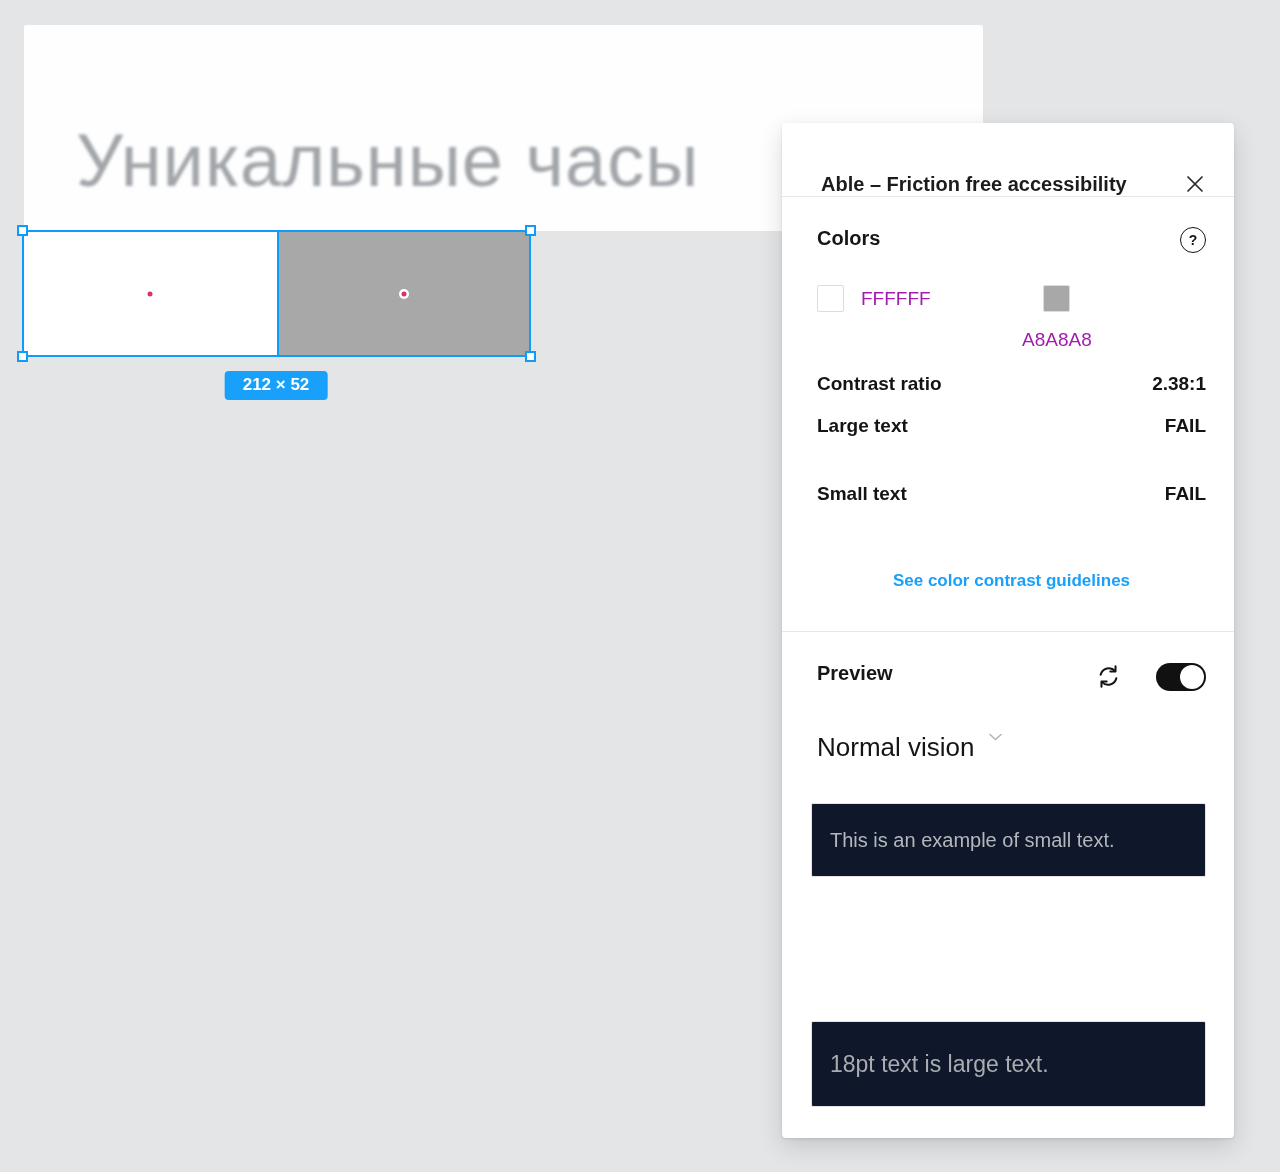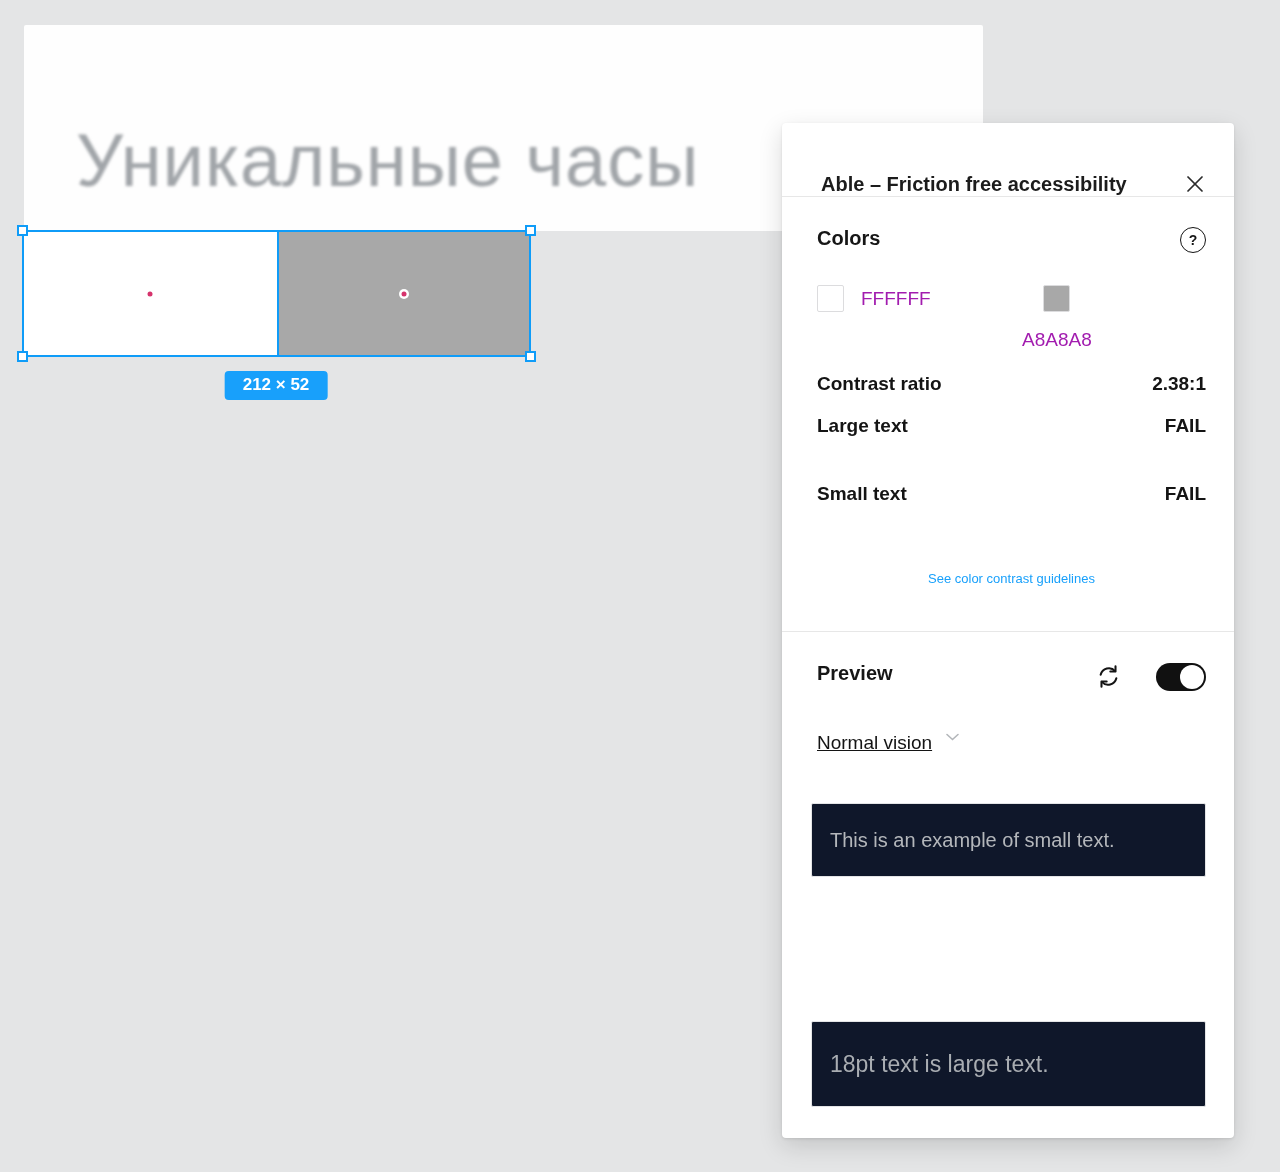--- a/index.html
+++ b/index.html
@@ -101,38 +101,38 @@
   .swatch-label { font-size: 19px; color: #a21caf; }
 
   .metric { justify-content: space-between; height: 28px; }
   .metric.m0 { top: 250px; }
   .metric.m1 { top: 292px; }
   .metric.m2 { top: 360px; }
   .metric-label, .metric-value { font-size: 19px; color: #141414; font-weight: bold; }
 
   .link-row { top: 448px; height: 30px; justify-content: center; }
   .guidelines-link {
-    font-size: 13px; color: #18a0fb; text-decoration: none; cursor: pointer;
+    font-size: 17px; color: #18a0fb; text-decoration: none; cursor: pointer; font-weight: bold;
   }
 
   .divider { position: absolute; left: 0; right: 0; top: 508px; height: 1px; background: #e7e7e7; }
 
   .preview-head { top: 539px; height: 32px; justify-content: space-between; }
   .preview-controls { display: flex; align-items: center; gap: 33px; }
   .toggle {
     position: relative; width: 50px; height: 28px; border-radius: 14px;
     background: #111111; border: none; cursor: pointer;
   }
   .toggle .knob {
     position: absolute; right: 2px; top: 2px;
     width: 24px; height: 24px; border-radius: 50%; background: #ffffff;
   }
 
   .vision-row { top: 609px; height: 28px; gap: 13px; cursor: pointer; }
-  .vision-label { font-size: 19px; color: #141414; text-decoration: underline; }
+  .vision-label { font-size: 26px; color: #141414; }
 
   .sample-box {
     position: absolute; left: 29px; right: 28px;
     border: 1px solid #e3e4e6; border-radius: 2px;
     display: flex; align-items: center;
     padding-left: 18px;
     background: #0f172a;
   }
   .sample-box.b0 { top: 680px; height: 74px; }
   .sample-box.b1 { top: 787px; height: 78px; }

